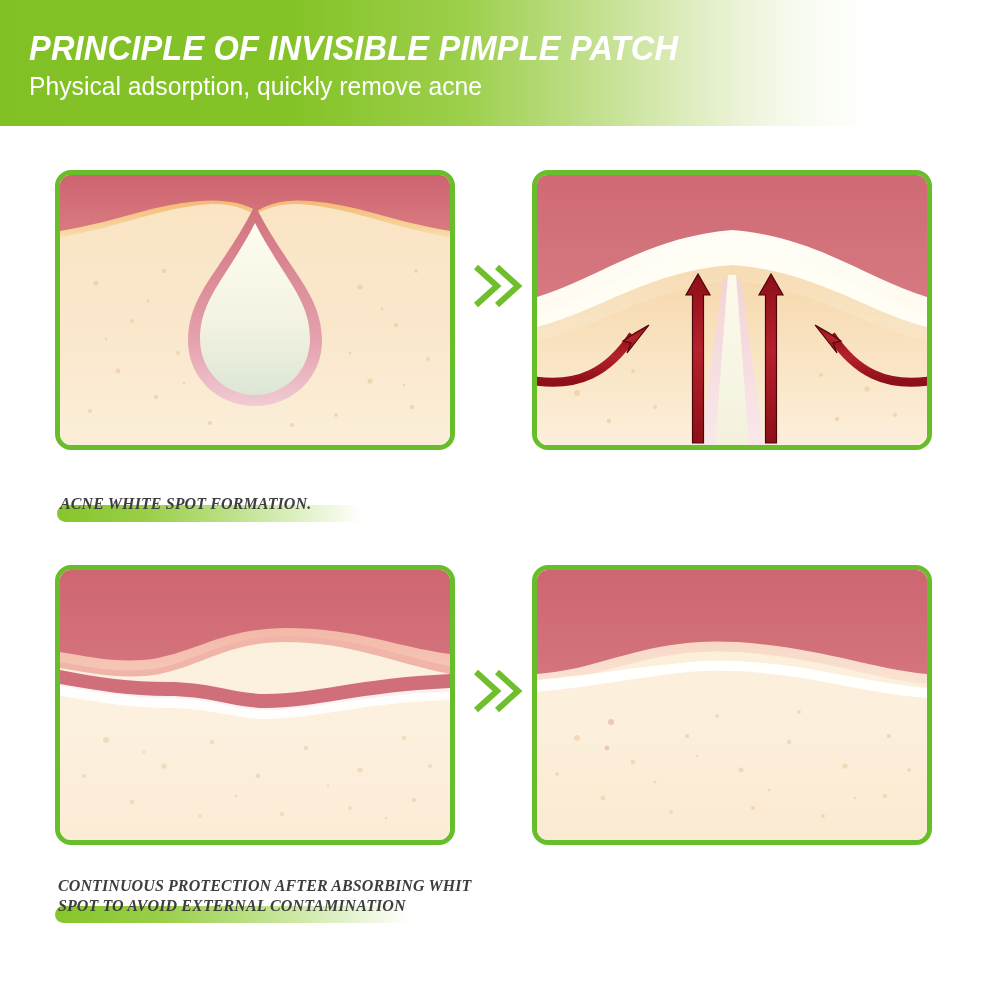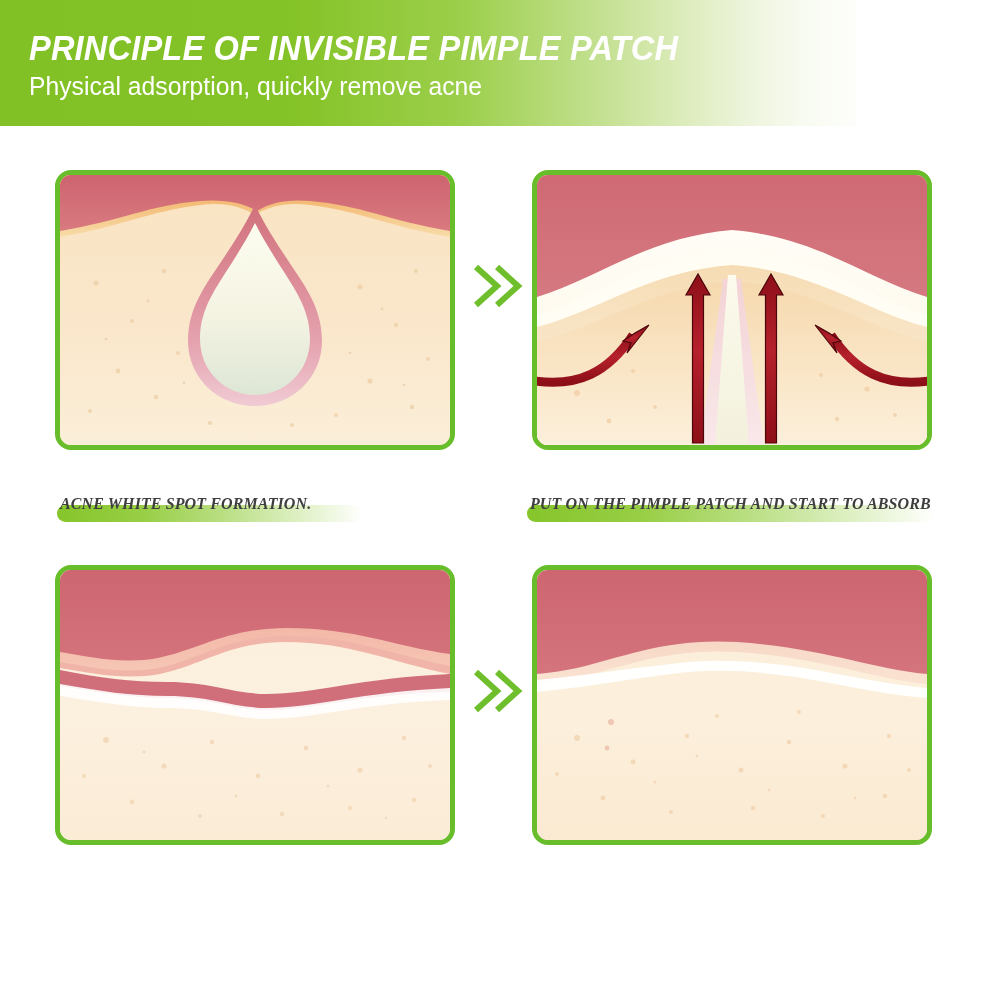--- a/index.html
+++ b/index.html
@@ -347,20 +347,21 @@
         </g>
       </svg>
     </div>
   </div>
 
   <div class="caption" id="cap-1">
     <div class="cap-bar"></div>
     <div class="cap-text">ACNE WHITE SPOT FORMATION.</div>
   </div>
 
-  <div class="caption" id="cap-2">
+
+  <div class="caption" id="cap-3">
     <div class="cap-bar"></div>
-    <div class="cap-text">PUT ON THE PIMPLE PATCH AND START TO ABSORB</div>
-  </div>
-
+    <div class="cap-text">CONTINUOUS PROTECTION AFTER ABSORBING WHIT</div>
+    <div class="cap-text">SPOT TO AVOID EXTERNAL CONTAMINATION</div>
+  </div>
 
 
 </div>
 
 </body></html>

